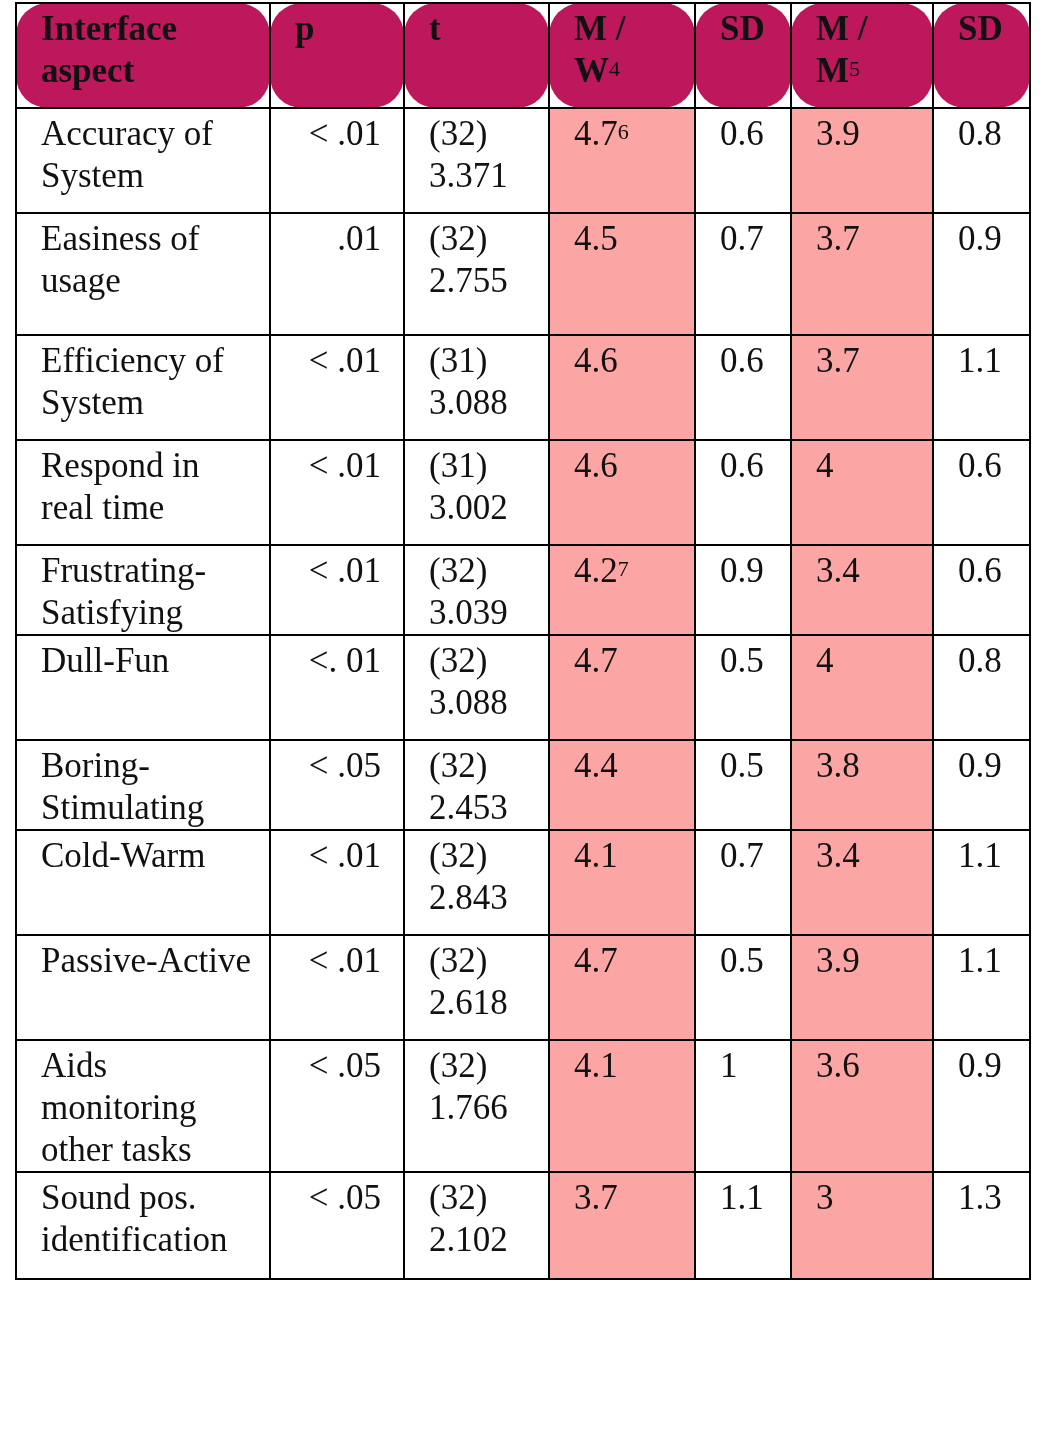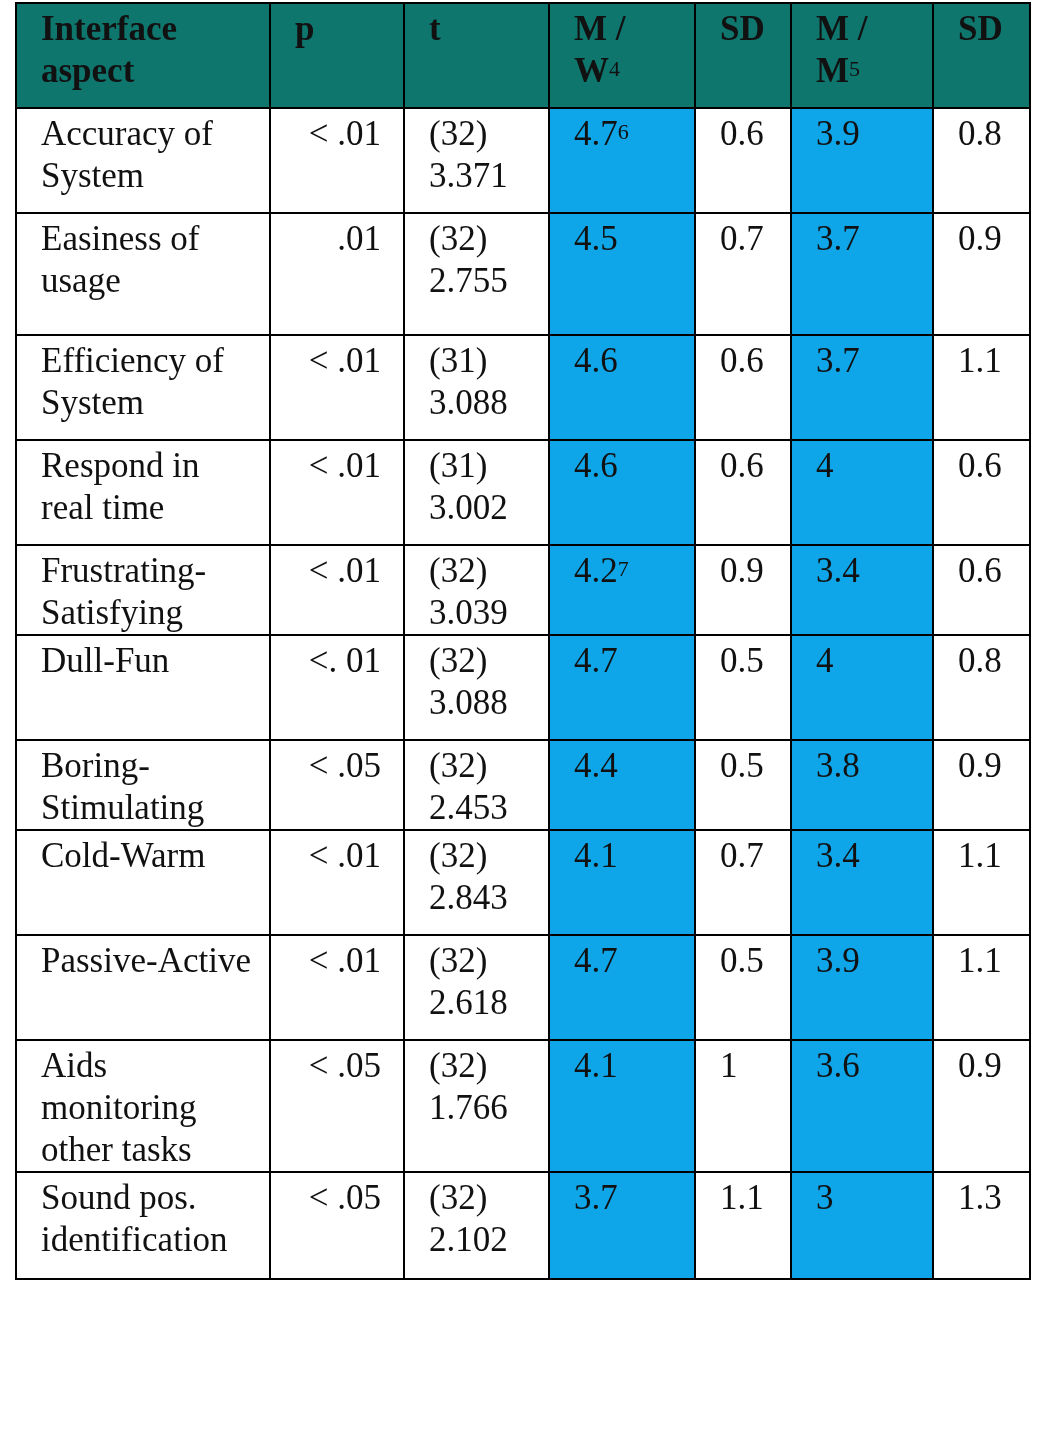--- a/index.html
+++ b/index.html
@@ -11,23 +11,23 @@
     font-size: 35px; line-height: 42px; color: #111;
     table-layout: fixed;
   }
   table.t td, table.t th {
     border: 2.5px solid #000;
     vertical-align: top;
     padding: 4px 10px 0 24px;
     text-align: left;
   }
   table.t th {
-    background: #0f766e; font-weight: bold;
+    background: #be185d; font-weight: bold; border-radius: 32px;
   }
-  .shade { background: #0ea5e9; font-family: Liberation Serif, serif; }
+  .shade { background: #fca5a5; font-family: Liberation Serif, serif; }
   .pcol { text-align: right !important; padding-right: 22px !important; padding-left: 8px !important; }
   sup { font-size: 22px; vertical-align: top; position: relative; top: -2px; font-weight: normal; }
   th sup { font-weight: normal; }
   .pre { white-space: pre-line; }
 </style>
 </head>
 <body>
 
 <table class="t">
   <colgroup>

